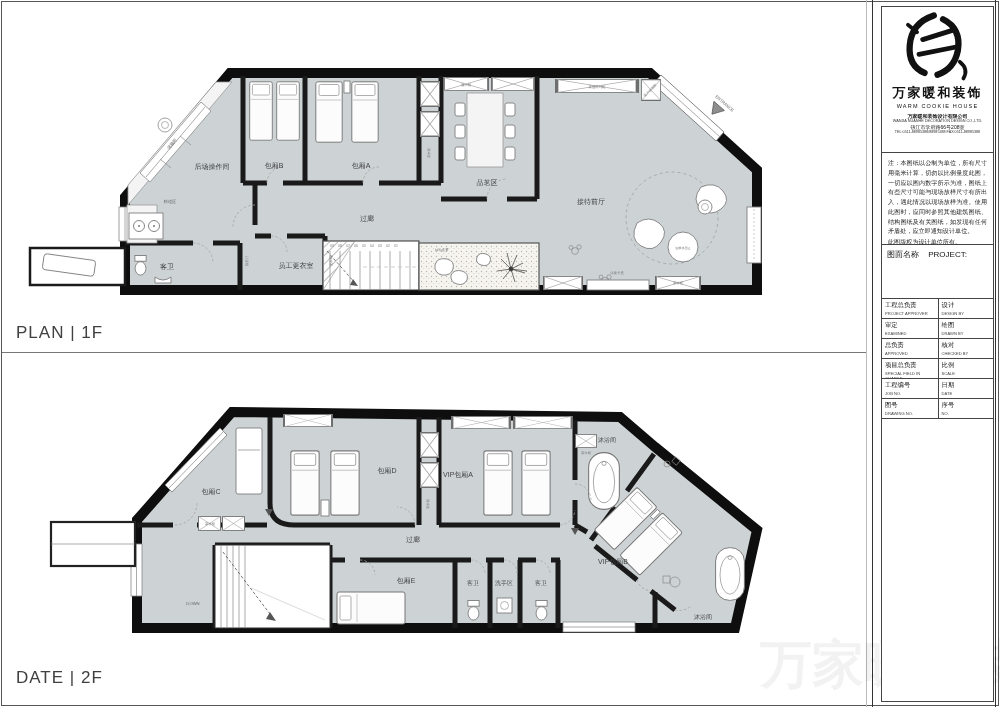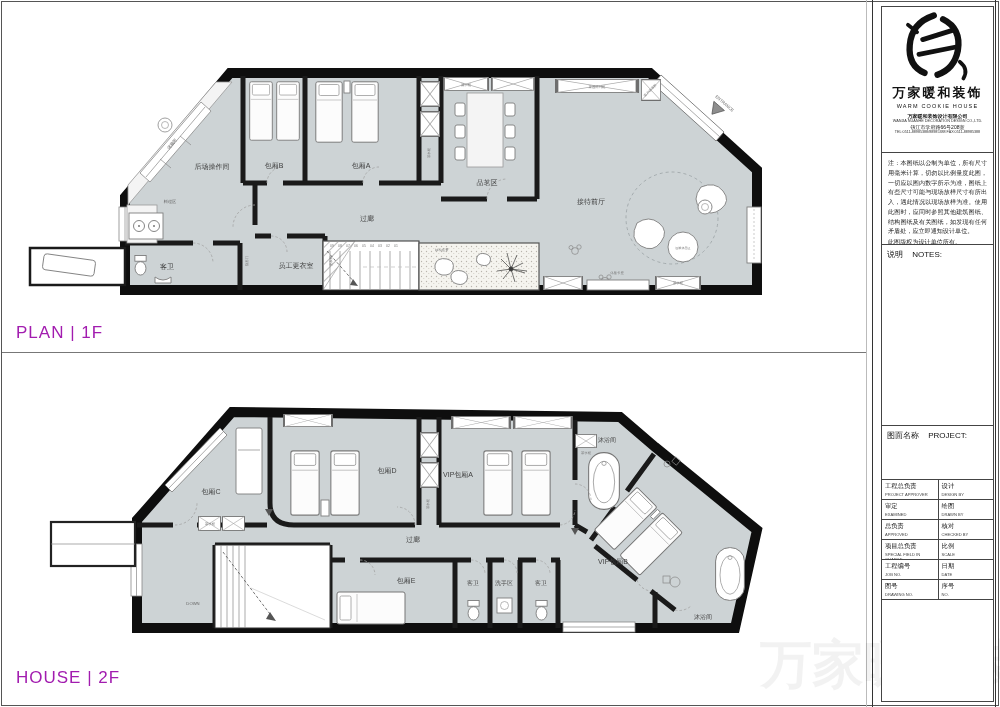--- a/index.html
+++ b/index.html
@@ -10,21 +10,21 @@
   .lbl{font-size:7px;fill:#3f3f3f}
   .lbl-mid{font-size:6px;fill:#4a4a4a}
   .lbl-sm{font-size:4.2px;fill:#666}
   .lbl-xs{font-size:3.4px;fill:#777}
   .owall{fill:#cdd3d5;stroke:#0e0e0e;stroke-width:10;stroke-linejoin:miter}
   .wall{stroke:#1a1a1a;stroke-width:5;fill:none;stroke-linecap:butt}
   .furn{fill:#fff;stroke:#7e7e7e;stroke-width:0.9}
   .furn2{fill:#f4f4f4;stroke:#999;stroke-width:0.8}
   .arc{fill:none;stroke:#a3a3a3;stroke-width:0.8;stroke-dasharray:2.5 2}
   .thin{stroke:#888;stroke-width:0.7;fill:none}
-  .caption{position:absolute;font-size:17px;letter-spacing:1px;color:#a21caf}
+  .caption{position:absolute;font-size:17px;letter-spacing:1px;color:#404040}
   .frame{position:absolute;border:1px solid #555;pointer-events:none}
   .vline{position:absolute;top:0;height:707px;width:1px}
   
   .tb{position:absolute;left:881px;top:6px;width:111px;height:694px;border:1px solid #444;background:#fff}
   .tb-sec{position:relative;border-bottom:1px solid #444;box-sizing:border-box;overflow:hidden}
   .brand-cn{font-size:13px;font-weight:bold;letter-spacing:2px;text-align:center;color:#111}
   .brand-en{font-size:5.5px;letter-spacing:1.2px;text-align:center;color:#111;margin-top:1px}
   .co-cn{font-size:5px;font-weight:bold;text-align:center;margin-top:4px;color:#111}
   .co-en{font-size:3.8px;text-align:center;color:#333}
   .co-ad{font-size:5px;text-align:center;margin-top:1px;color:#111}
@@ -406,21 +406,21 @@
   <text class="lbl" x="398" y="150" text-anchor="middle">过廊</text>
   <text class="lbl" x="391" y="191" text-anchor="middle">包厢E</text>
   <text class="lbl-mid" x="458" y="193" text-anchor="middle">客卫</text>
   <text class="lbl-mid" x="489" y="193" text-anchor="middle">洗手区</text>
   <text class="lbl-mid" x="526" y="193" text-anchor="middle">客卫</text>
   <text class="lbl-mid" x="688" y="227" text-anchor="middle">沐浴间</text>
   <text class="lbl-sm" x="178" y="213" text-anchor="middle" fill="#999">DOWN</text>
 </svg>
 
 <div class="caption" style="left:16px;top:323px">PLAN | 1F</div>
-<div class="caption" style="left:16px;top:668px">HOUSE | 2F</div>
+<div class="caption" style="left:16px;top:668px">DATE | 2F</div>
 
 <div class="watermark" style="left:760px;top:630px">万家暖和装饰</div>
 
 <div class="tb">
 
   <div class="tb-sec" style="height:146px">
     <svg width="111" height="74" viewBox="0 0 60 40" style="display:block;margin:3px auto 0">
       <g fill="none" stroke="#111" stroke-linecap="round">
         <path d="M28,3 q-12,4 -13,16 q-1,11 8,15" stroke-width="3.4"></path>
         <path d="M33,5 q10,5 8,17 q-2,10 -11,13" stroke-width="3.4"></path>
@@ -436,26 +436,20 @@
     <div class="co-en">WANJIA NUANHE DECORATION DESIGN CO.,LTD.</div>
     <div class="co-ad">镇江市学府路66号208室</div>
     <div class="co-ph">TEL:0511-88985388/88985388  FAX:0511-88985388</div>
   </div>
 
   <div class="tb-sec" style="height:92px">
     <div class="disc">注：本图纸以公制为单位，所有尺寸用毫米计算，切勿以比例量度此图，一切应以图内数字所示为准，图纸上有些尺寸可能与现场放样尺寸有所出入，遇此情况以现场放样为准。使用此图时，应同时参照其他建筑图纸、结构图纸及有关图纸，如发现有任何矛盾处，应立即通知设计单位。</div>
     <div class="disc2">此图版权为设计单位所有。</div>
   </div>
 
-  <div class="tb-sec" style="height:181px">
-    <div class="sec-head">
-      <span>说明</span>
-      <span class="en">NOTES:</span>
-    </div>
-  </div>
 
 
   <div class="tb-sec" style="height:54px">
     <div class="sec-head">
       <span>图面名称</span>
       <span class="en">PROJECT:</span>
     </div>
   </div>
 
   <div>

